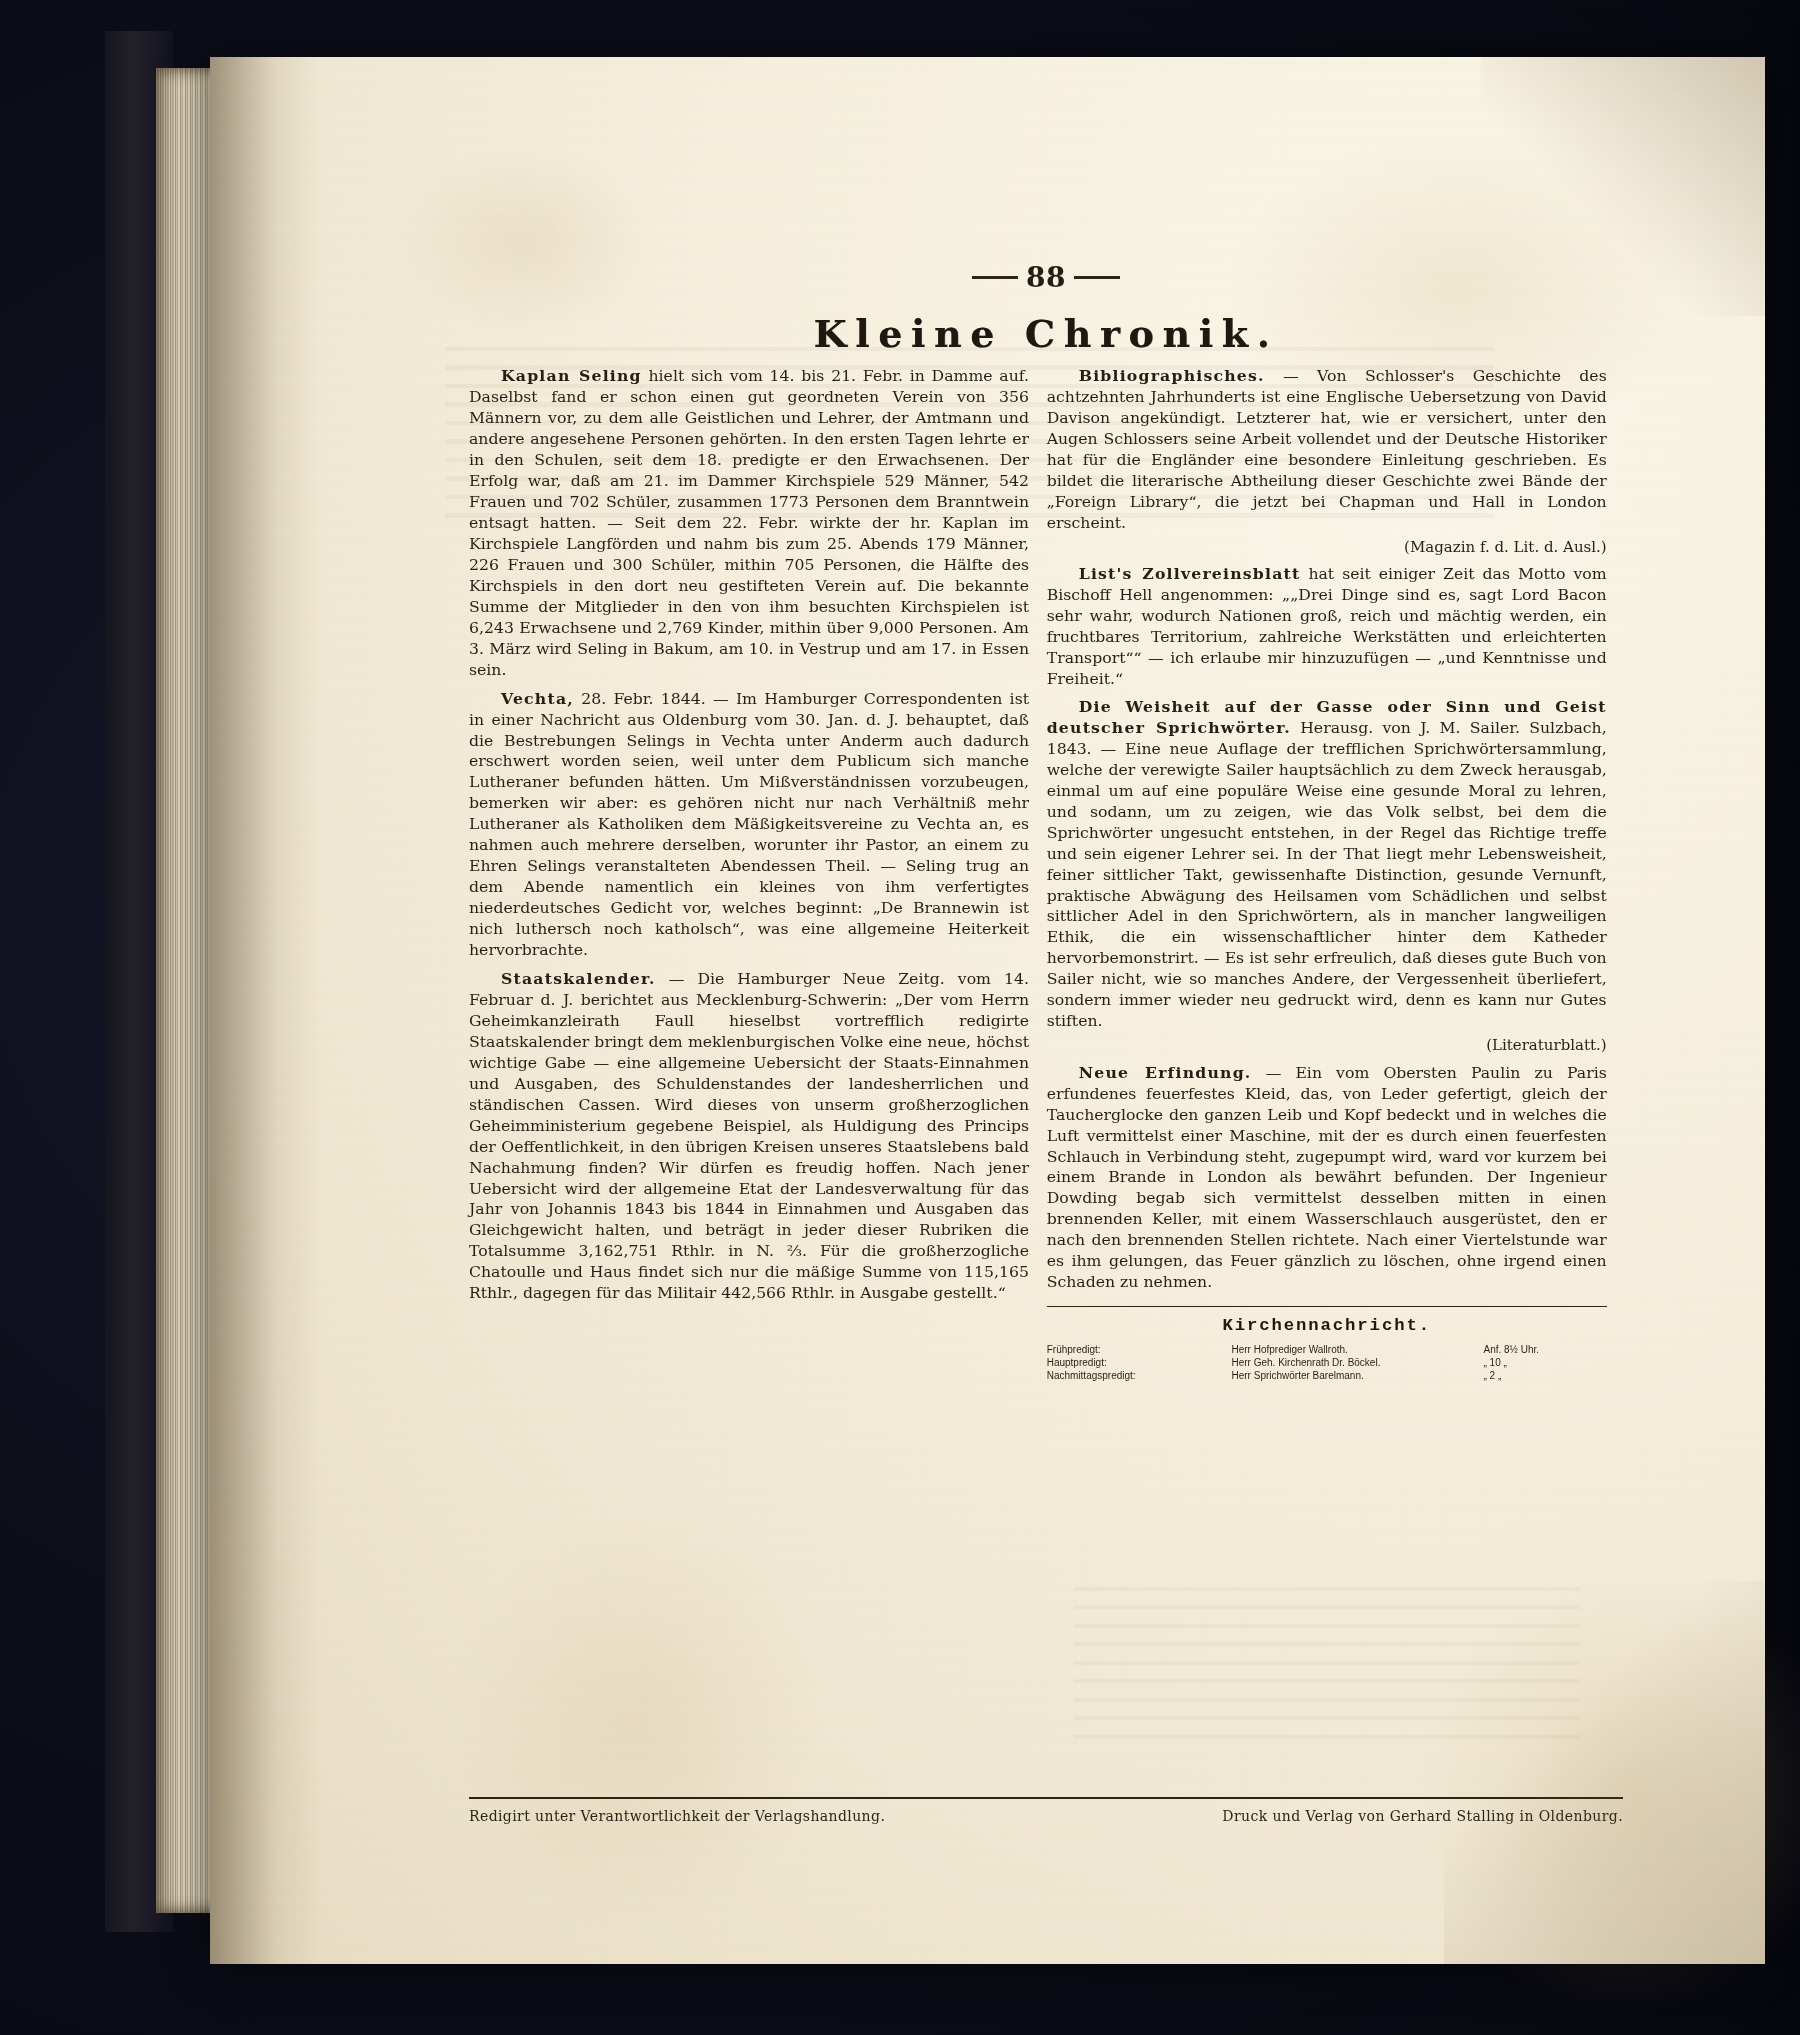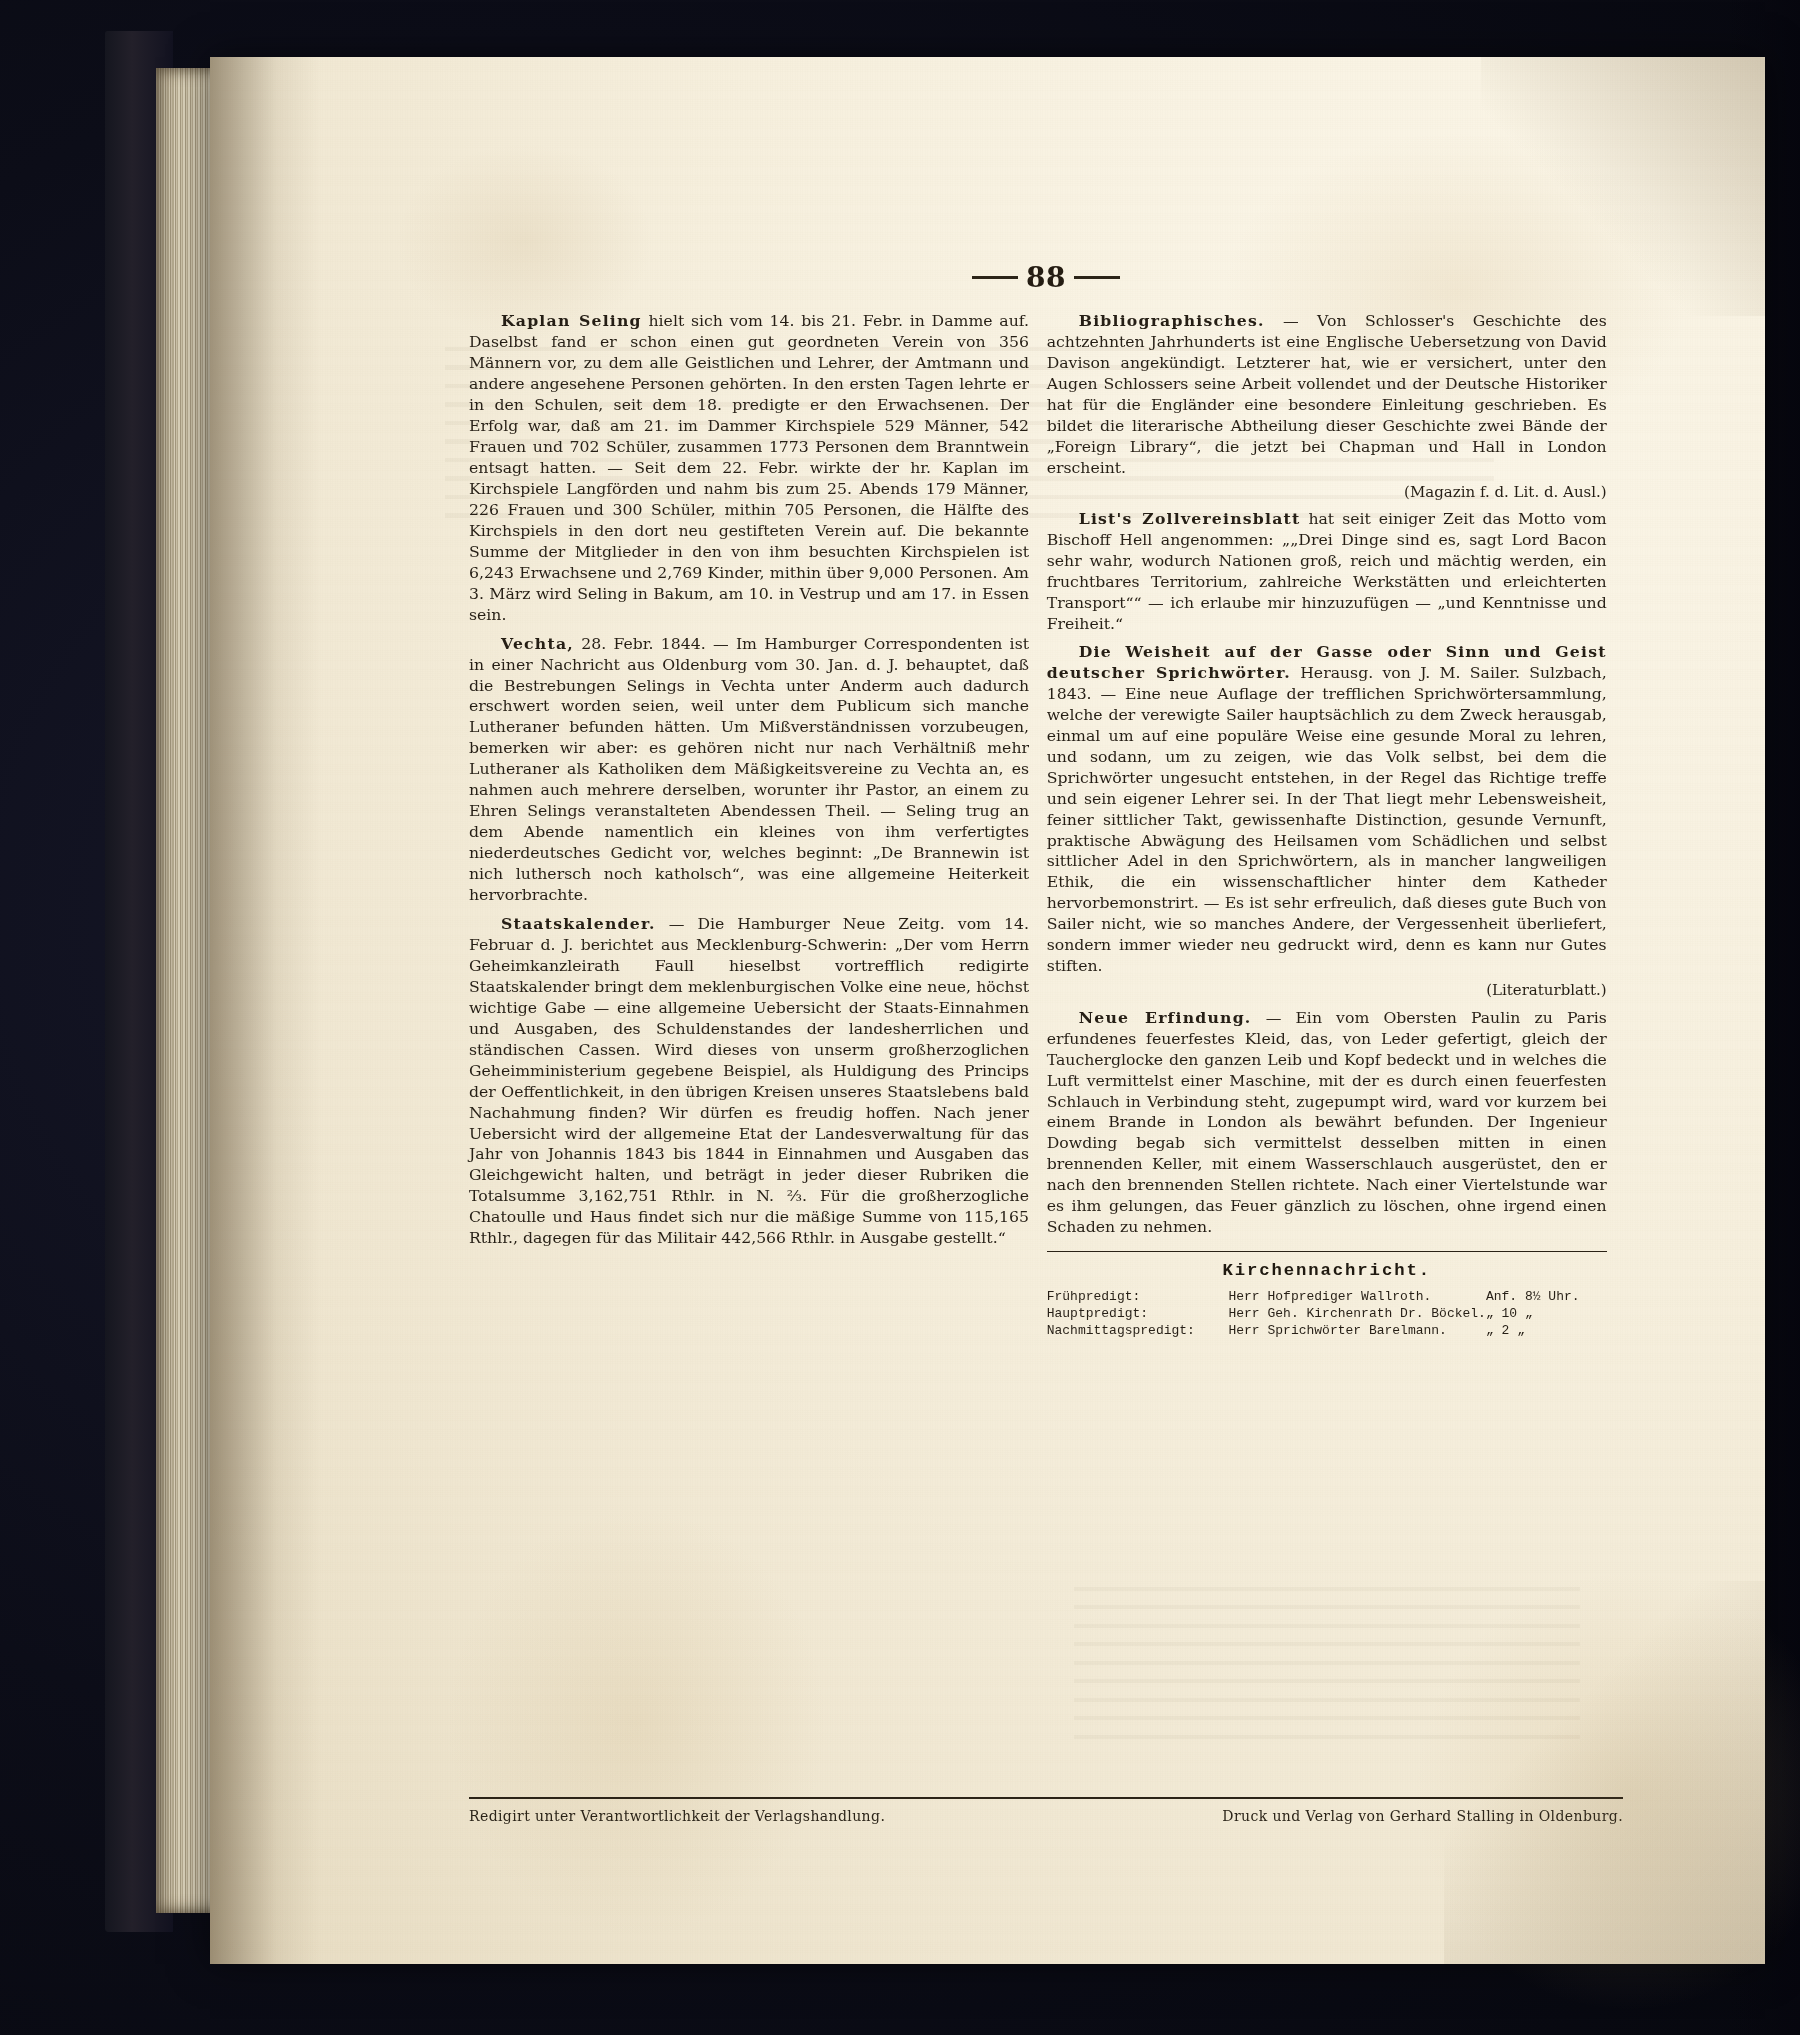--- a/index.html
+++ b/index.html
@@ -205,22 +205,22 @@
     font-family: Liberation Mono, monospace;
     font-weight: bold;
     font-size: 17.3px;
     letter-spacing: 1.9px;
     margin-bottom: 7.4px;
     color: #1f1910;
   }
   table.kirchen {
     width: 100%;
     border-collapse: collapse;
-    font-family: Liberation Mono, monospace;
-    font-size: 13px;
+    font-family: Liberation Sans, sans-serif;
+    font-size: 10px;
     color: #261f16;
   }
   table.kirchen td { padding: 1.2px 0; vertical-align: baseline; white-space: nowrap; }
   td.k-label { width: 33%; }
   td.k-name  { width: 45%; }
   td.k-time  { text-align: left; width: 22%; }
 
   
   #footer-rule {
     position: absolute;
@@ -283,20 +283,21 @@
   <div id="showthrough2"></div>
 
   <div id="content">
 
     <div id="folio-row">
       <span class="rule-dash"></span>
       <span id="folio-number">88</span>
       <span class="rule-dash"></span>
     </div>
 
+    <div id="masthead">Kleine Chronik.</div>
 
     <div id="columns">
 
       <div class="col left">
 
         <p class="para">
           <span class="lead">Kaplan Seling</span><span> hielt sich vom 14. bis 21. Febr. in Damme auf. Daselbst fand er schon einen gut geordneten Verein von 356 Männern vor, zu dem alle Geistlichen und Lehrer, der Amtmann und andere angesehene Personen gehörten. In den ersten Tagen lehrte er in den Schulen, seit dem 18. predigte er den Erwachsenen. Der Erfolg war, daß am 21. im Dammer Kirchspiele 529 Männer, 542 Frauen und 702 Schüler, zusammen 1773 Personen dem Branntwein entsagt hatten. — Seit dem 22. Febr. wirkte der hr. Kaplan im Kirchspiele Langförden und nahm bis zum 25. Abends 179 Männer, 226 Frauen und 300 Schüler, mithin 705 Personen, die Hälfte des Kirchspiels in den dort neu gestifteten Verein auf. Die bekannte Summe der Mitglieder in den von ihm besuchten Kirchspielen ist 6,243 Erwachsene und 2,769 Kinder, mithin über 9,000 Personen. Am 3. März wird Seling in Bakum, am 10. in Vestrup und am 17. in Essen sein.</span>
         </p>
 
         <p class="para">

